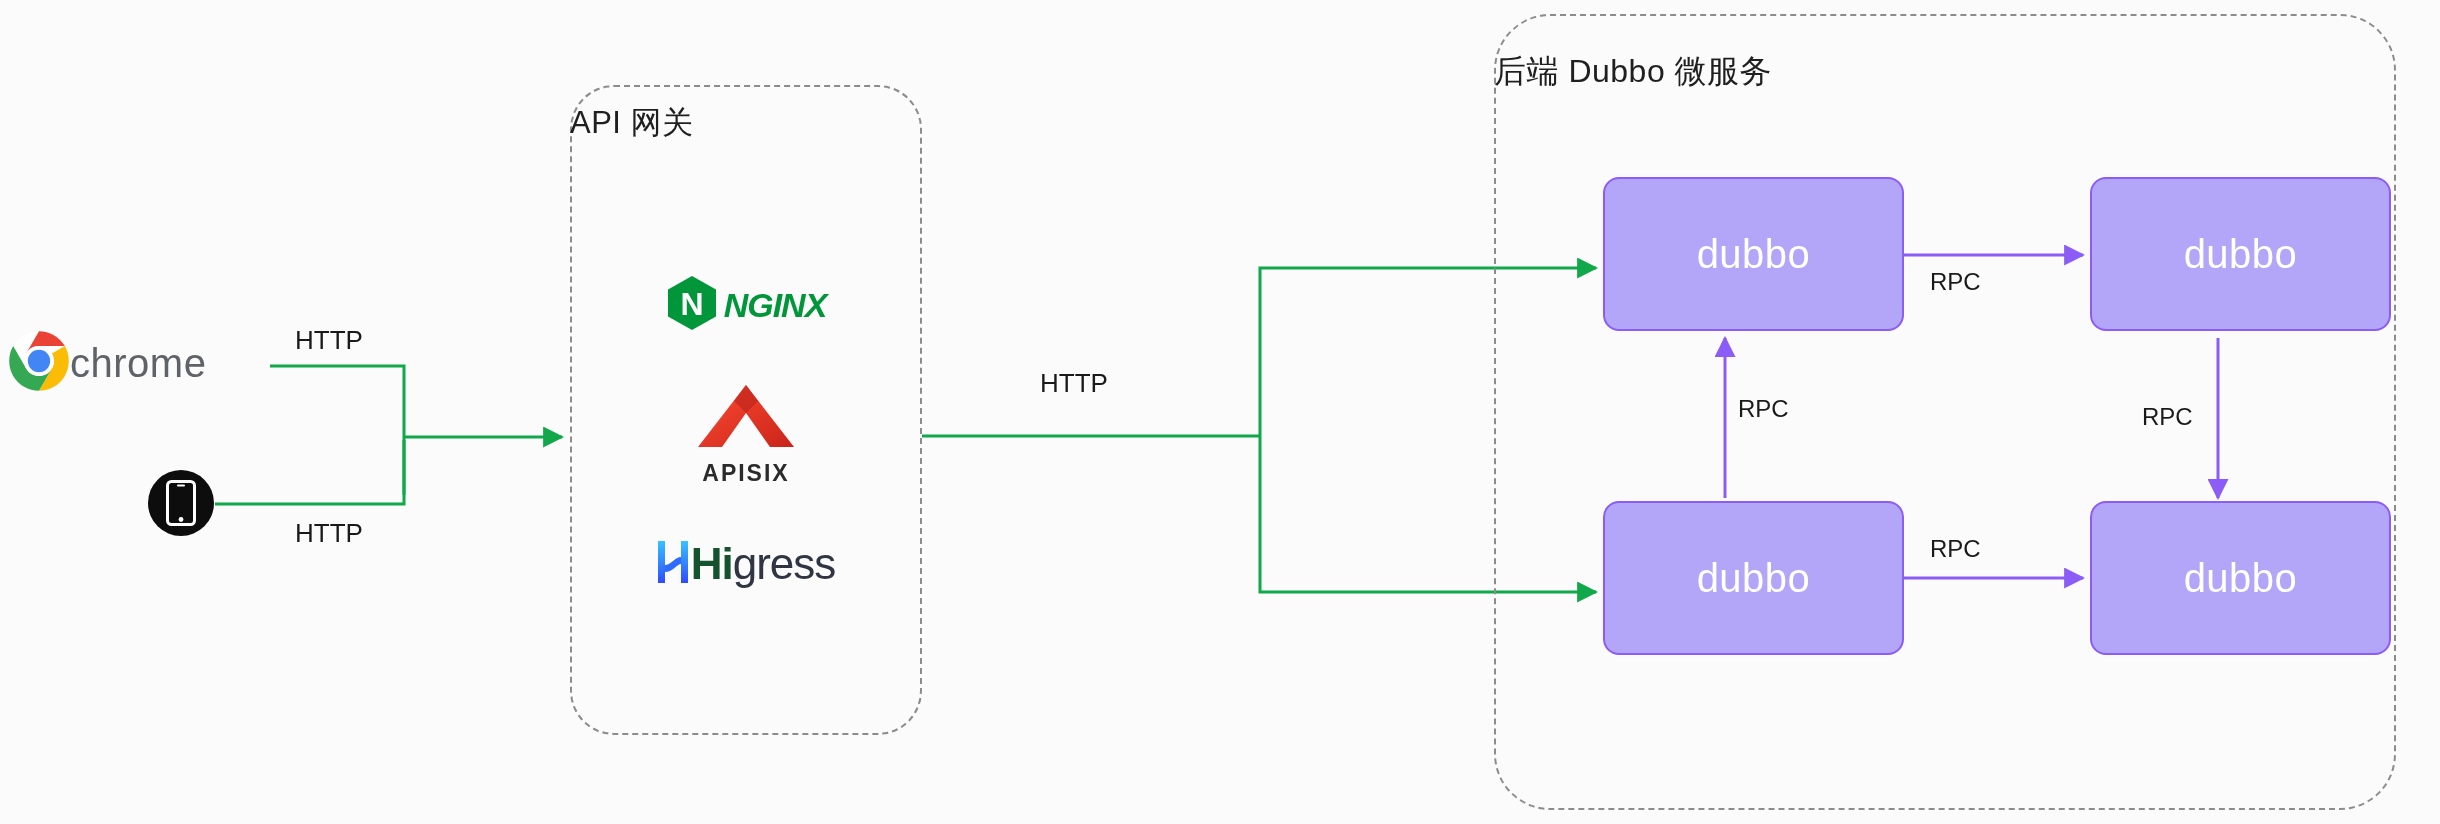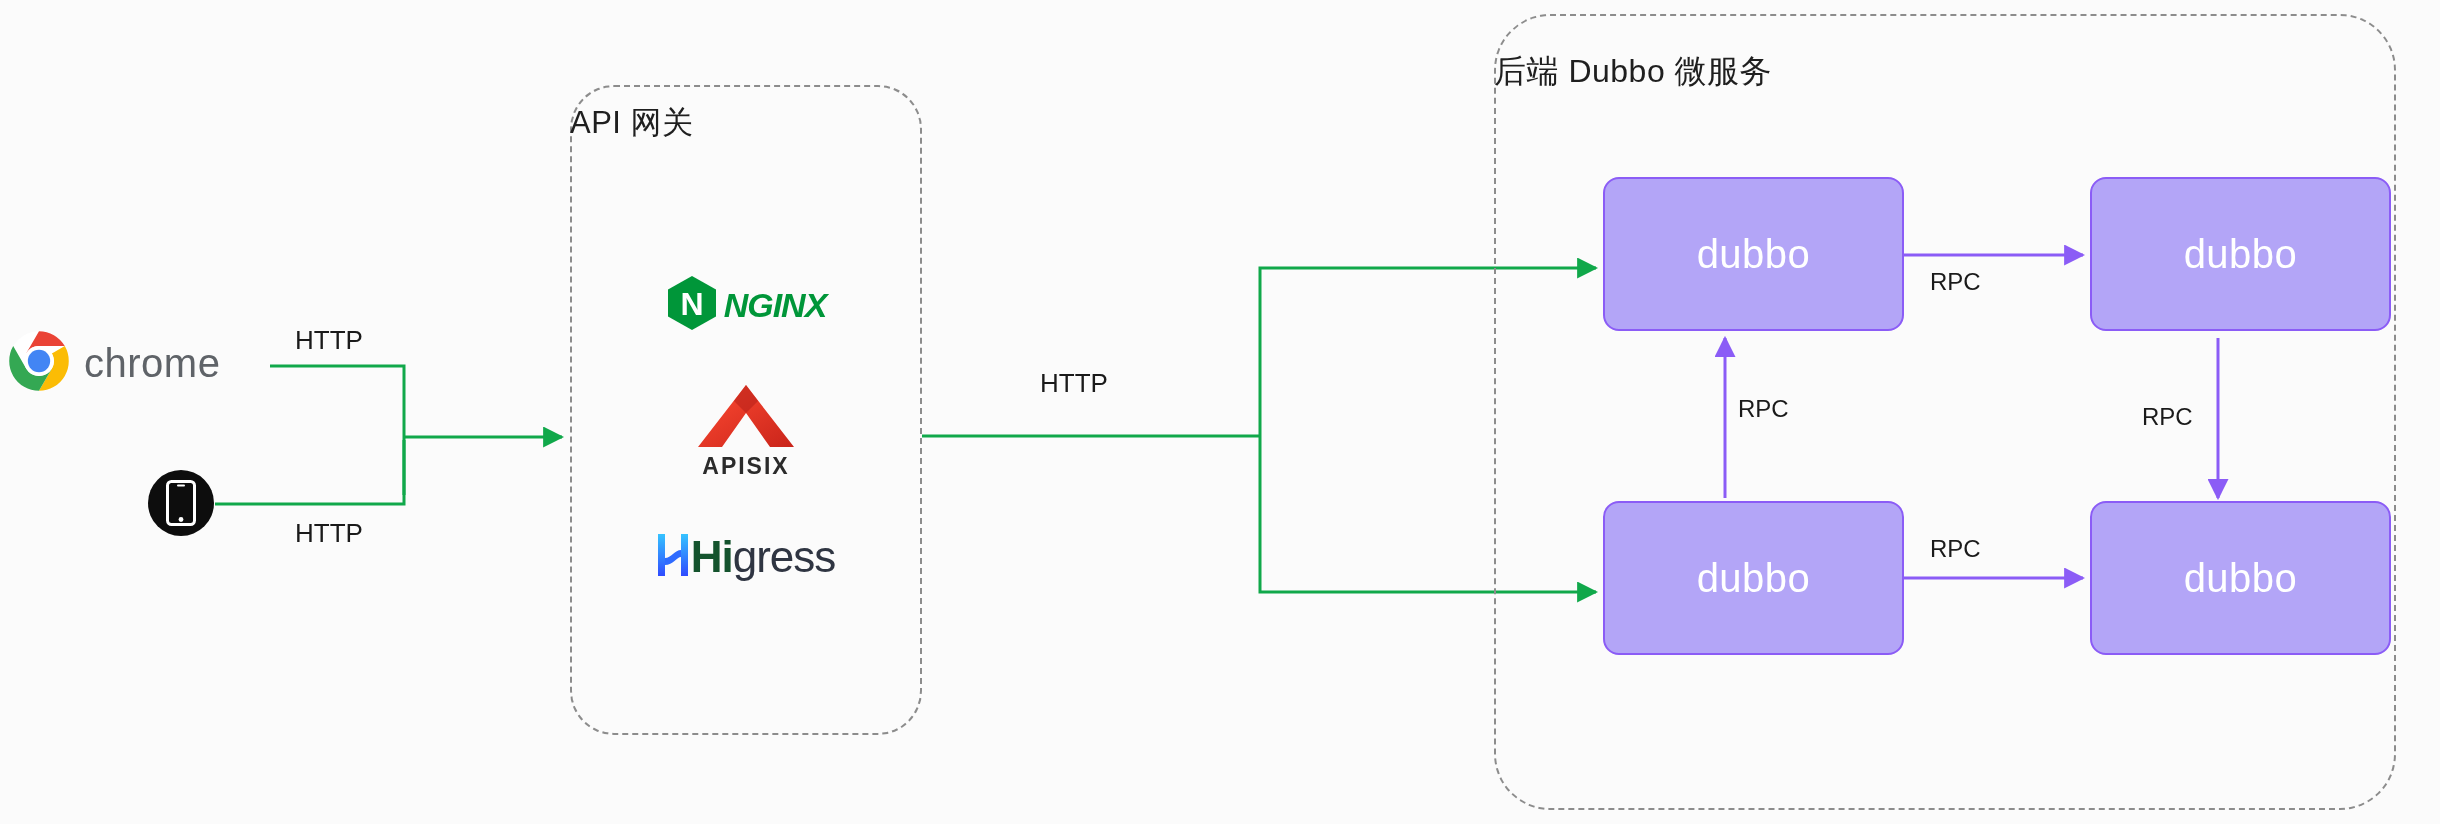--- a/index.html
+++ b/index.html
@@ -73,21 +73,21 @@
     letter-spacing: .5px;
   }
   #dubbo-node-tl { left: 1603px; top: 177px; }
   #dubbo-node-tr { left: 2090px; top: 177px; }
   #dubbo-node-bl { left: 1603px; top: 501px; }
   #dubbo-node-br { left: 2090px; top: 501px; }
 
   
   #chrome-client {
     left: 8px; top: 330px;
-    display: flex; align-items: center; gap: 14px;
+    display: flex; align-items: center; 
   }
   #chrome-wordmark {
     color: #5f6368;
     font-size: 40px;
     letter-spacing: .5px;
   }
   #phone-client { left: 148px; top: 470px; }
   .phone-circle {
     width: 66px; height: 66px;
     border-radius: 50%;
@@ -133,20 +133,21 @@
   #nginx-text {
     color: #009639;
     font-size: 34px;
     font-weight: bold;
     font-style: italic;
     letter-spacing: -1px;
   }
   #apisix-logo {
     flex-direction: column; align-items: center;
     margin-top: 50px;
+    gap: 7px;
   }
   #apisix-text {
     color: #2b2b2b;
     font-size: 23px;
     font-weight: bold;
     letter-spacing: 2px;
     margin-top: 2px;
   }
   #higress-logo { margin-top: 52px; align-items: baseline; }
   #higress-hi {

